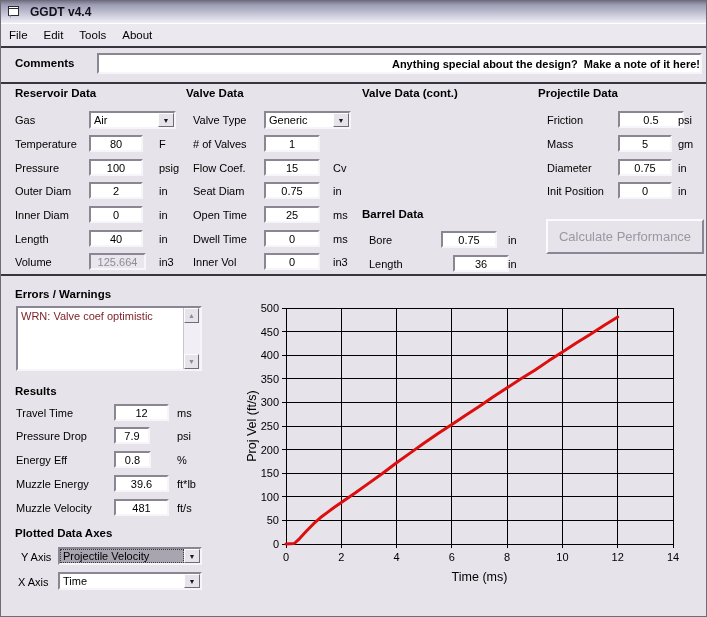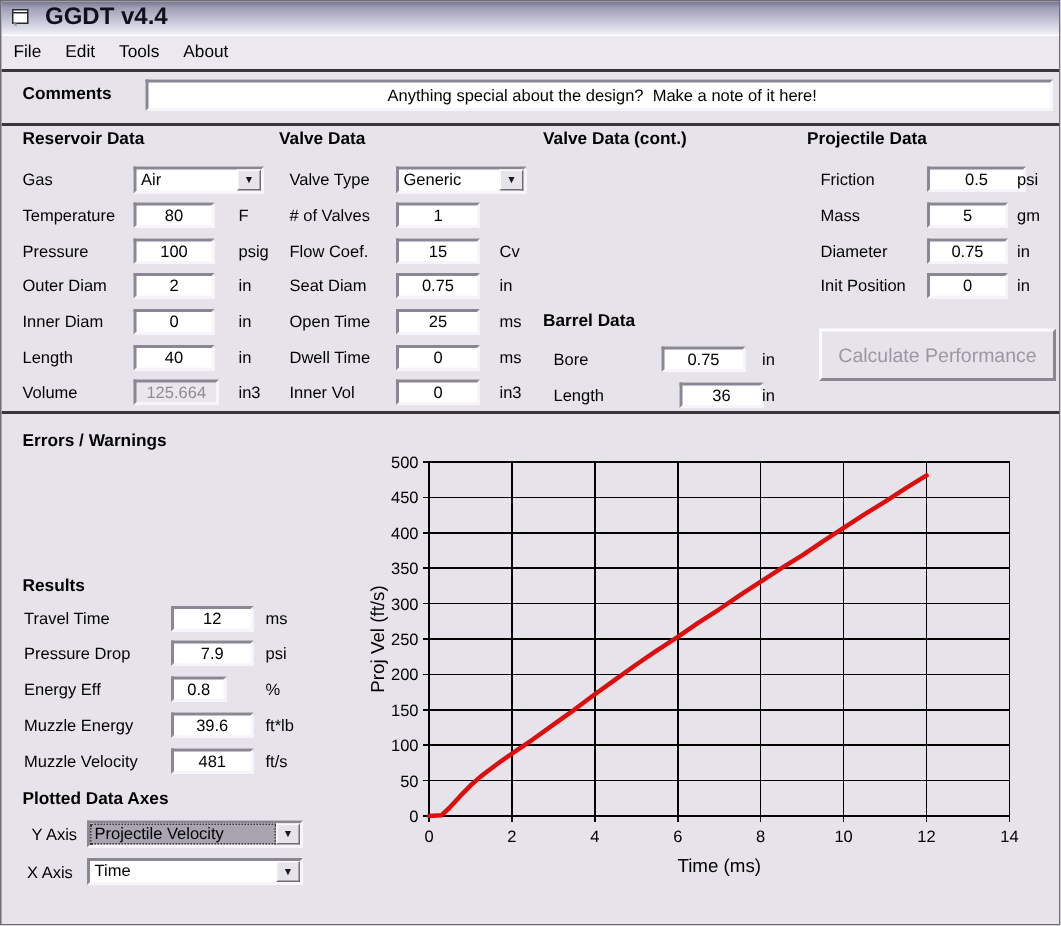--- a/index.html
+++ b/index.html
@@ -2,36 +2,36 @@
 <html><head>
 <meta charset="utf-8">
 <style>
   html,body{margin:0;padding:0;background:#fff;}
   .app{position:relative;width:707px;height:617px;background:#E7E3EA;
        font-family:"Liberation Sans",sans-serif;font-size:11px;color:#000;
        border:1px solid #6F6C76;box-sizing:border-box;overflow:hidden;}
   .titlebar{position:absolute;left:0;top:0;right:0;height:22px;
        background:linear-gradient(180deg,#74748C 0%,#9D9DB4 18%,#C2C2D4 55%,#EFEFF7 100%);
        display:flex;align-items:center;border-bottom:1px solid #fff;}
-  .title-text{font-weight:bold;font-size:16px;color:#10101C;margin-left:10px;}
+  .title-text{font-weight:bold;font-size:12px;color:#10101C;margin-left:10px;}
   .app-icon{margin-left:6px;display:flex;}
   .menubar{position:absolute;left:0;top:23px;right:0;height:22px;background:#EBE8F0;
        display:flex;align-items:center;}
   .menu-item{padding:12px 8px;font-size:11.5px;cursor:default;}
   .sep{position:absolute;left:0;right:0;height:2px;background:#38353E;}
   .lbl{position:absolute;white-space:nowrap;}
   .hdr{position:absolute;font-weight:bold;font-size:11.5px;white-space:nowrap;}
   .unit{position:absolute;white-space:nowrap;}
   .tb{position:absolute;height:17px;background:#fff;
       border-top:2px solid #8A8694;border-left:2px solid #8A8694;
       border-bottom:2px solid #F7F5F9;border-right:2px solid #F7F5F9;
       text-align:center;font:11px "Liberation Sans",sans-serif;
       box-sizing:border-box;padding:0;color:#000;}
   .tb.disabled{background:#EAE6EE;color:#8F8B97;}
-  .tb.left{text-align:center;padding-left:4px;}
+  .tb.left{text-align:right;padding-left:4px;font-weight:bold;}
   .combo{position:absolute;height:18px;background:#fff;
       border-top:2px solid #8A8694;border-left:2px solid #8A8694;
       border-bottom:2px solid #F7F5F9;border-right:2px solid #F7F5F9;
       box-sizing:border-box;display:flex;align-items:stretch;}
   .combo-text{flex:1;padding-left:3px;display:flex;align-items:center;
       white-space:nowrap;overflow:hidden;}
   .combo.selected .combo-text{background:#A8A4B0;outline:1px dotted #3A3A3A;outline-offset:-1px;}
   .combo-btn{width:16px;background:#E7E3EA;
       border-top:1px solid #FDFDFE;border-left:1px solid #FDFDFE;
       border-right:1px solid #6F6C76;border-bottom:1px solid #6F6C76;
@@ -174,29 +174,36 @@
 
   <div class="lbl" style="left:368px;top:257px">Length</div>
   <input class="tb" style="left: 440px; top: 254px; width: 56px; margin-left: 12px;" value="36">
   <div class="unit" style="left:507px;top:257px">in</div>
 
   <button class="calc-btn">Calculate Performance</button>
 
   <div class="sep" style="top:273px"></div>
 
   <div class="hdr" style="left:14px;top:287px">Errors / Warnings</div>
+  <div class="listbox">
+    <div class="err-msg">WRN: Valve coef optimistic</div>
+    <div class="lb-scroll">
+      <div class="sb-btn up">▲</div>
+      <div class="sb-btn down">▼</div>
+    </div>
+  </div>
 
   <div class="hdr" style="left:14px;top:384px">Results</div>
 
   <div class="lbl" style="left:15px;top:406px">Travel Time</div>
   <input class="tb" style="left: 113px; top: 403px; width: 55px;" value="12">
   <div class="unit" style="left:176px;top:406px">ms</div>
 
   <div class="lbl" style="left:15px;top:429px">Pressure Drop</div>
-  <input class="tb" style="left: 113px; top: 426px; width: 55px; text-align: center;" value="7.9">
+  <input class="tb" style="left: 113px; top: 426px; width: 36px; text-align: center;" value="7.9">
   <div class="unit" style="left:176px;top:429px">psi</div>
 
   <div class="lbl" style="left:15px;top:453px">Energy Eff</div>
   <input class="tb" style="left: 113px; top: 450px; width: 37px;" value="0.8">
   <div class="unit" style="left:176px;top:453px">%</div>
 
   <div class="lbl" style="left:15px;top:477px">Muzzle Energy</div>
   <input class="tb" style="left: 113px; top: 474px; width: 55px;" value="39.6">
   <div class="unit" style="left:176px;top:477px">ft*lb</div>
 

